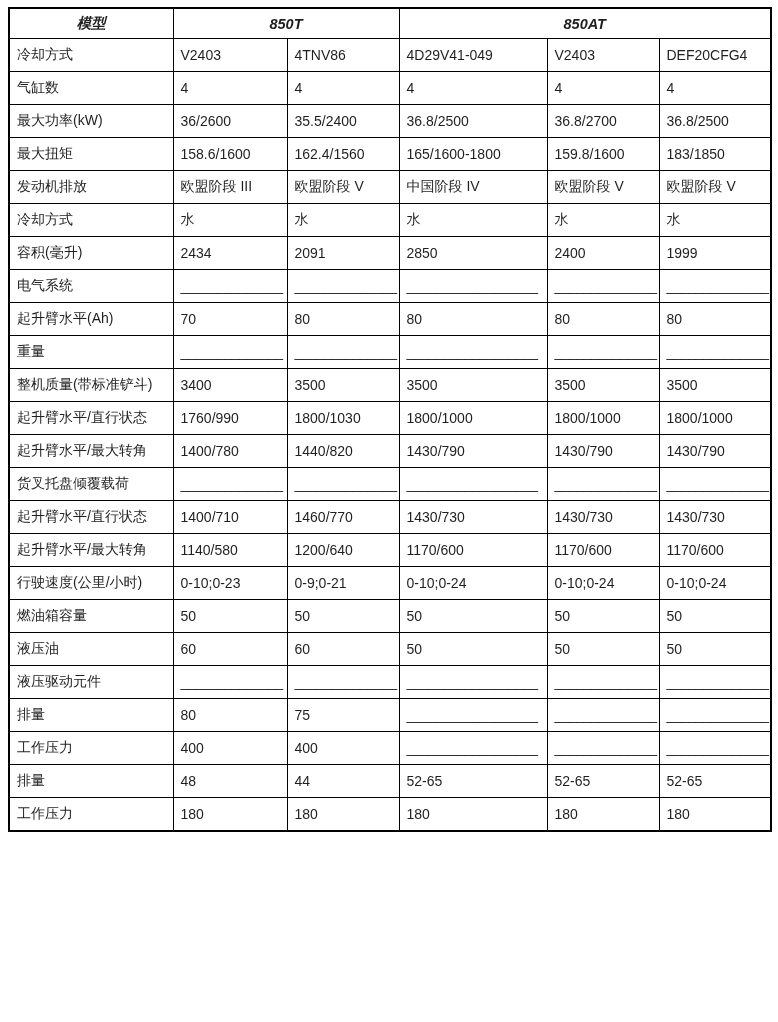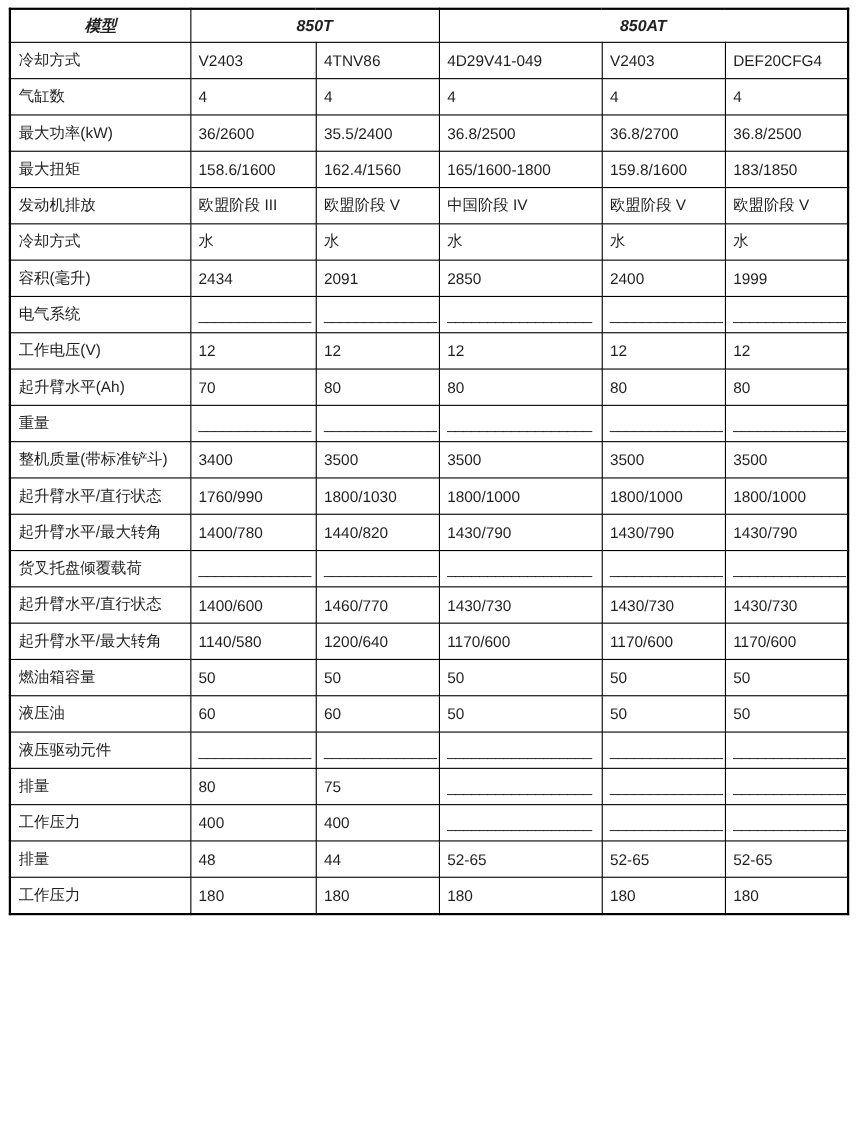--- a/index.html
+++ b/index.html
@@ -129,28 +129,20 @@
         </tr>
         <tr>
           <td class="label-cell">电气系统</td>
           <td class="value-cell blank-line">______________</td>
           <td class="value-cell blank-line">______________</td>
           <td class="value-cell blank-line">__________________</td>
           <td class="value-cell blank-line">______________</td>
           <td class="value-cell blank-line">______________</td>
         </tr>
         <tr>
-          <td class="label-cell">工作电压(V)</td>
-          <td class="value-cell">12</td>
-          <td class="value-cell">12</td>
-          <td class="value-cell">12</td>
-          <td class="value-cell">12</td>
-          <td class="value-cell">12</td>
-        </tr>
-        <tr>
           <td class="label-cell">起升臂水平(Ah)</td>
           <td class="value-cell">70</td>
           <td class="value-cell">80</td>
           <td class="value-cell">80</td>
           <td class="value-cell">80</td>
           <td class="value-cell">80</td>
         </tr>
         <tr>
           <td class="label-cell">重量</td>
           <td class="value-cell blank-line">______________</td>
@@ -186,35 +178,43 @@
         <tr>
           <td class="label-cell">货叉托盘倾覆载荷</td>
           <td class="value-cell blank-line">______________</td>
           <td class="value-cell blank-line">______________</td>
           <td class="value-cell blank-line">__________________</td>
           <td class="value-cell blank-line">______________</td>
           <td class="value-cell blank-line">______________</td>
         </tr>
         <tr>
           <td class="label-cell">起升臂水平/直行状态</td>
-          <td class="value-cell">1400/600</td>
+          <td class="value-cell">1400/710</td>
           <td class="value-cell">1460/770</td>
           <td class="value-cell">1430/730</td>
           <td class="value-cell">1430/730</td>
           <td class="value-cell">1430/730</td>
         </tr>
         <tr>
           <td class="label-cell">起升臂水平/最大转角</td>
           <td class="value-cell">1140/580</td>
           <td class="value-cell">1200/640</td>
           <td class="value-cell">1170/600</td>
           <td class="value-cell">1170/600</td>
           <td class="value-cell">1170/600</td>
         </tr>
         <tr>
+          <td class="label-cell">行驶速度(公里/小时)</td>
+          <td class="value-cell">0-10;0-23</td>
+          <td class="value-cell">0-9;0-21</td>
+          <td class="value-cell">0-10;0-24</td>
+          <td class="value-cell">0-10;0-24</td>
+          <td class="value-cell">0-10;0-24</td>
+        </tr>
+        <tr>
           <td class="label-cell">燃油箱容量</td>
           <td class="value-cell">50</td>
           <td class="value-cell">50</td>
           <td class="value-cell">50</td>
           <td class="value-cell">50</td>
           <td class="value-cell">50</td>
         </tr>
         <tr>
           <td class="label-cell">液压油</td>
           <td class="value-cell">60</td>

